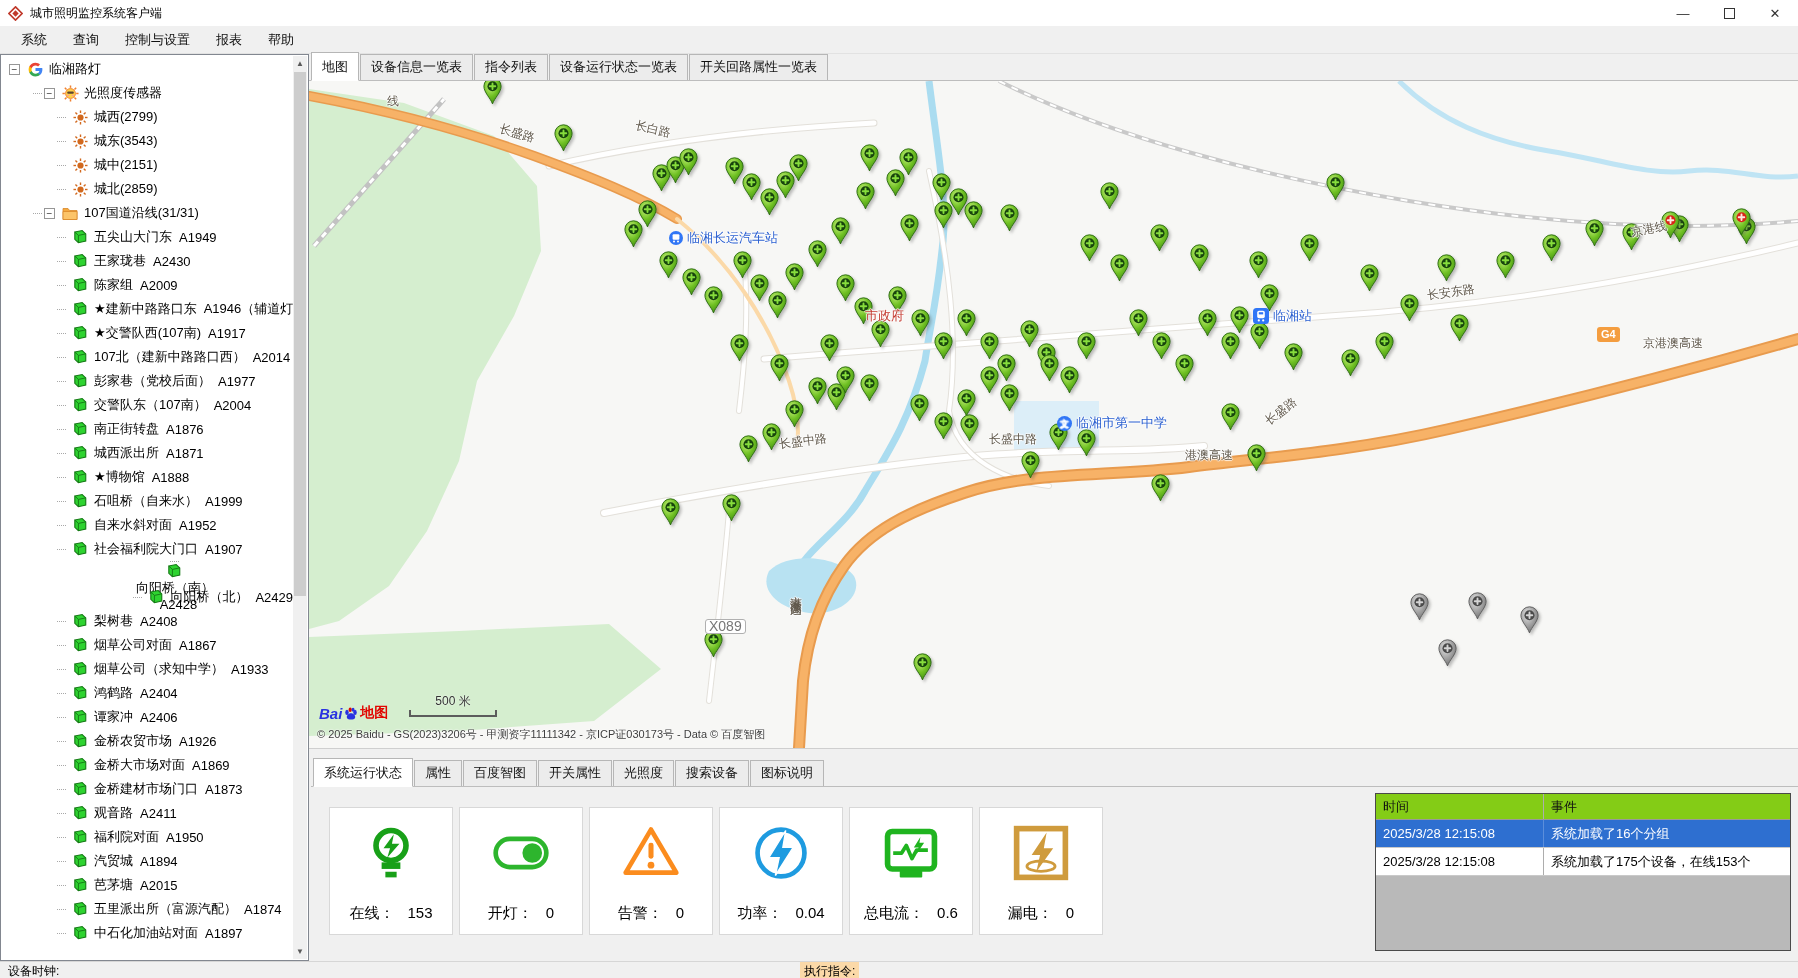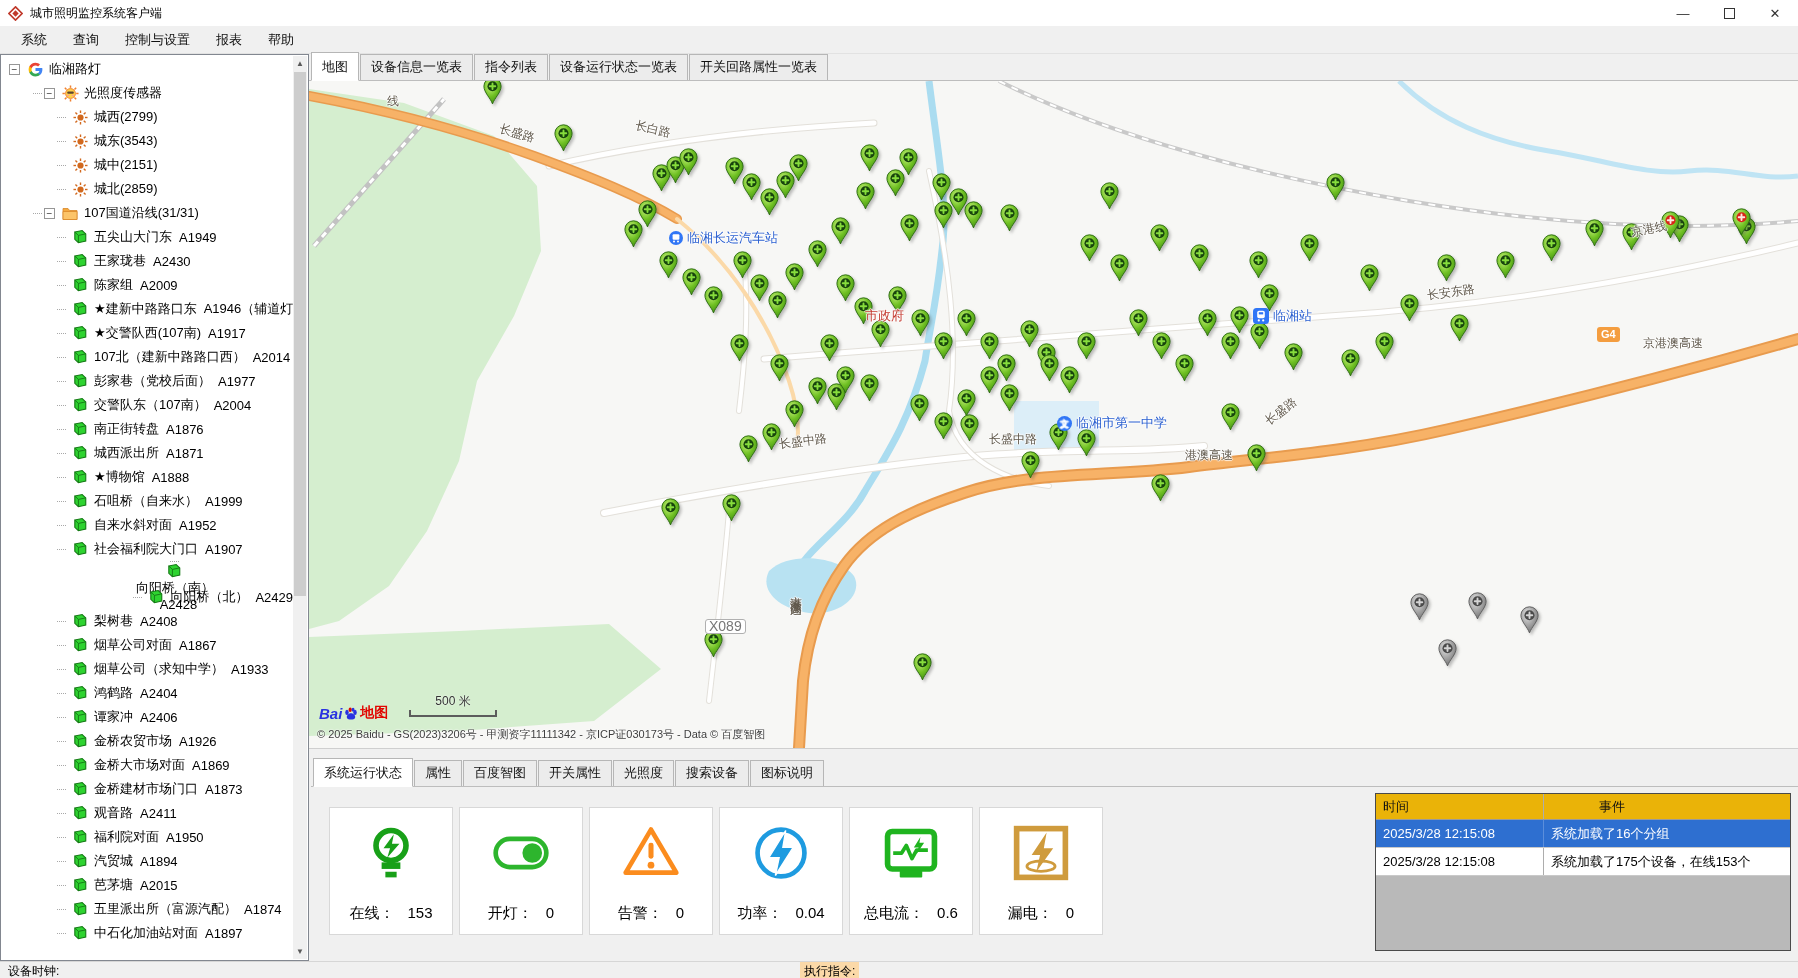--- a/index.html
+++ b/index.html
@@ -59,21 +59,21 @@
   #map-attr{position:absolute;left:8px;bottom:6px;font-size:11px;color:#3d3d3d;text-shadow:0 0 2px #fff,0 0 2px #fff;}
   
   #bottom-panel{height:214px;background:#f0f0f0;position:relative;border-top:1px solid #cfcfcf;}
   #bottom-tabs{position:absolute;top:12px;left:2px;right:0;height:25px;}
   #cards{position:absolute;left:20px;top:58px;display:flex;gap:6px;}
   .card{width:124px;height:128px;background:#fff;border:1px solid #d8d8d8;display:flex;flex-direction:column;align-items:center;justify-content:space-between;padding:13px 0 11px;box-sizing:border-box;}
   .card-icon{width:64px;height:64px;display:flex;align-items:center;justify-content:center;}
   .card-label{font-size:15px;color:#000;display:flex;gap:13px;align-items:baseline;}
   
   #eventlog{position:absolute;left:1066px;top:44px;width:416px;height:158px;border:1px solid #4a4a4a;background:#b9b9b9;box-sizing:border-box;overflow:hidden;}
-  .ev-header{display:flex;background:#eab308;height:25px;border-bottom:1px solid #9a9a9a;gap:48px;}
+  .ev-header{display:flex;background:#84cc16;height:25px;border-bottom:1px solid #9a9a9a;}
   .ev-time{width:168px;flex:0 0 168px;padding-left:7px;box-sizing:border-box;display:flex;align-items:center;border-right:1px solid #adadad;}
   .ev-text{flex:1;padding-left:7px;display:flex;align-items:center;}
   .ev-row{display:flex;height:27px;background:#fff;border-bottom:1px solid #c9c9c9;color:#000;}
   .ev-row.selected{background:#2e6fd0;color:#fff;}
   .ev-row.selected .ev-time{border-right-color:#followup;border-right-color:#5b8edb;}
   
   #statusbar{height:18px;background:#f0f0f0;border-top:1px solid #d6d6d6;position:relative;font-size:12px;color:#000;}
   #clock-label{position:absolute;left:8px;top:1px;}
   #exec-label{position:absolute;left:800px;top:0px;background:#fbd9a8;padding:1px 4px;}
 </style>

